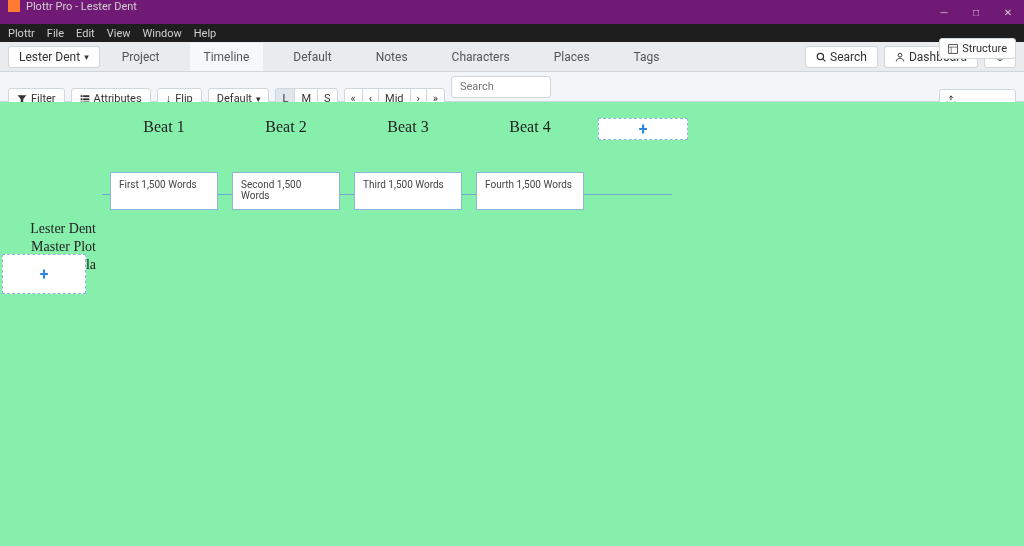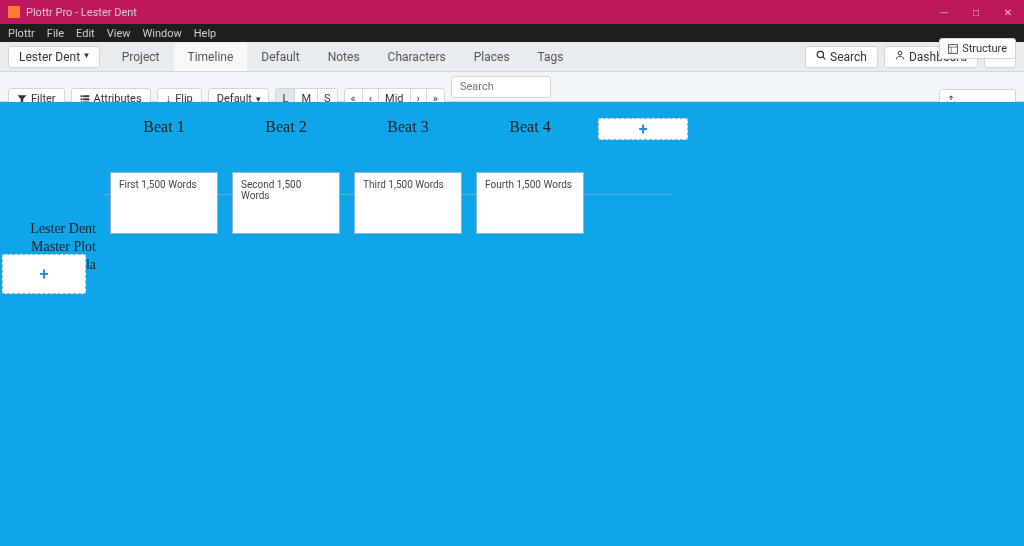--- a/index.html
+++ b/index.html
@@ -1,46 +1,46 @@
 <!DOCTYPE html>
 <html><head>
 <meta charset="utf-8">
 <style>
   * { box-sizing: border-box; margin: 0; padding: 0; font-family: -apple-system, "Segoe UI", Roboto, sans-serif; }
   html, body { width: 1024px; height: 546px; overflow: hidden; background: #eef2f6; }
-  .title-bar { height: 24px; background: #be185d; display: flex; align-items: center; padding: 0 8px; color: #d0d0d0; font-size: 11px; position: relative; }
+  .title-bar { height: 24px; background: #701a75; display: flex; padding: 0 8px; color: #d0d0d0; font-size: 11px; position: relative; }
   .title-bar .logo { width: 12px; height: 12px; background: #ff7a33; margin-right: 6px; }
   .title-bar .win-controls { position: absolute; right: 0; top: 0; display: flex; }
   .title-bar .win-btn { width: 32px; height: 24px; display: flex; align-items: center; justify-content: center; color: #d0d0d0; font-size: 10px; }
   .menu-bar { height: 18px; background: #1e1e1e; display: flex; align-items: center; padding: 0 8px; gap: 12px; color: #d0d0d0; font-size: 11px; }
   .menu-bar span { cursor: pointer; }
   .top-nav { height: 30px; background: #e8ecef; border-bottom: 1px solid #cfd6dc; display: flex; align-items: center; padding: 0 8px; gap: 8px; font-size: 12px; }
-  .pill-btn { background: #fff; border: 1px solid #cfd6dc; border-radius: 3px; padding: 3px 10px; display: inline-flex; align-items: flex-start; gap: 4px; cursor: pointer; font-size: 12px; color: #333; }
-  .nav-tabs { display: flex; gap: 0; }
+  .pill-btn { background: #fff; border: 1px solid #cfd6dc; border-radius: 3px; padding: 3px 10px; display: inline-flex; align-items: center; gap: 4px; cursor: pointer; font-size: 12px; color: #333; }
+  .nav-tabs { display: flex; gap: 16px; }
   .nav-tab { padding: 7px 14px; color: #555; cursor: pointer; }
   .nav-tab.active { background: #f6f8fa; }
   .nav-right { margin-left: auto; display: flex; gap: 6px; }
   .toolbar { height: 30px; background: #f3f6f8; border-bottom: 1px solid #cfd6dc; display: flex; align-items: center; padding: 0 8px; gap: 6px; font-size: 12px; }
   .tbtn { background: #fff; border: 1px solid #cfd6dc; border-radius: 3px; padding: 3px 8px; display: inline-flex; align-items: center; gap: 4px; cursor: pointer; font-size: 11px; color: #333; min-height: 20px; margin-top: 24px; }
   .tbtn.square { padding: 3px 6px; }
   .seg-group { display: flex; }
   .seg-group .tbtn { border-radius: 0; margin-left: -1px; }
   .seg-group .tbtn:first-child { border-radius: 3px 0 0 3px; margin-left: 0; }
   .seg-group .tbtn:last-child { border-radius: 0 3px 3px 0; }
   .tbtn.active { background: #dfe6ec; }
   .search-input { height: 22px; width: 100px; border: 1px solid #cfd6dc; border-radius: 3px; padding: 0 8px; font-size: 11px; background: #fff; }
   .toolbar-right { margin-left: auto; display: flex; gap: 6px; flex-direction: column; }
-  .canvas { position: relative; background: #0ea5e9; height: calc(546px - 24px - 18px - 30px - 30px); overflow: hidden; }
+  .canvas { position: relative; background: #86efac; height: calc(546px - 24px - 18px - 30px - 30px); overflow: hidden; }
   .beat-headers { position: absolute; top: 16px; left: 110px; display: flex; gap: 14px; }
   .beat-h { width: 108px; text-align: center; font-family: Georgia, "Times New Roman", serif; font-size: 16px; color: #222; }
   .add-beat { width: 90px; height: 22px; border: 1px dashed #8bb7de; background: #fff; display: flex; align-items: center; justify-content: center; color: #2e86de; font-weight: bold; cursor: pointer; }
   .plotline-label { position: absolute; left: 0; top: 84px; width: 102px; text-align: right; font-family: Georgia, "Times New Roman", serif; font-size: 14px; color: #222; padding-right: 6px; line-height: 1.3; margin-top: 34px; }
   .hline { position: absolute; top: 92px; left: 102px; height: 1px; background: #6ea6d9; width: 570px; }
   .cards-row { position: absolute; top: 70px; left: 110px; display: flex; gap: 14px; }
-  .card { width: 108px; height: 62px; background: #fff; border: 1px solid #8bb7de; padding: 6px 8px; font-size: 10px; color: #444; }
+  .card { width: 108px; height: 38px; background: #fff; border: 1px solid #8bb7de; padding: 6px 8px; font-size: 10px; color: #444; }
   .add-plot { position: absolute; left: 2px; top: 152px; width: 84px; height: 40px; border: 1px dashed #8bb7de; background: #fff; display: flex; align-items: center; justify-content: center; color: #2e86de; font-weight: bold; cursor: pointer; }
   .caret-down::after { content: " \25BE"; font-size: 9px; }
   svg.icon { width: 10px; height: 10px; }
 </style>
 </head>
 <body>
 
 <div class="title-bar">
   <div class="logo"></div>
   <span>Plottr Pro - Lester Dent</span>

